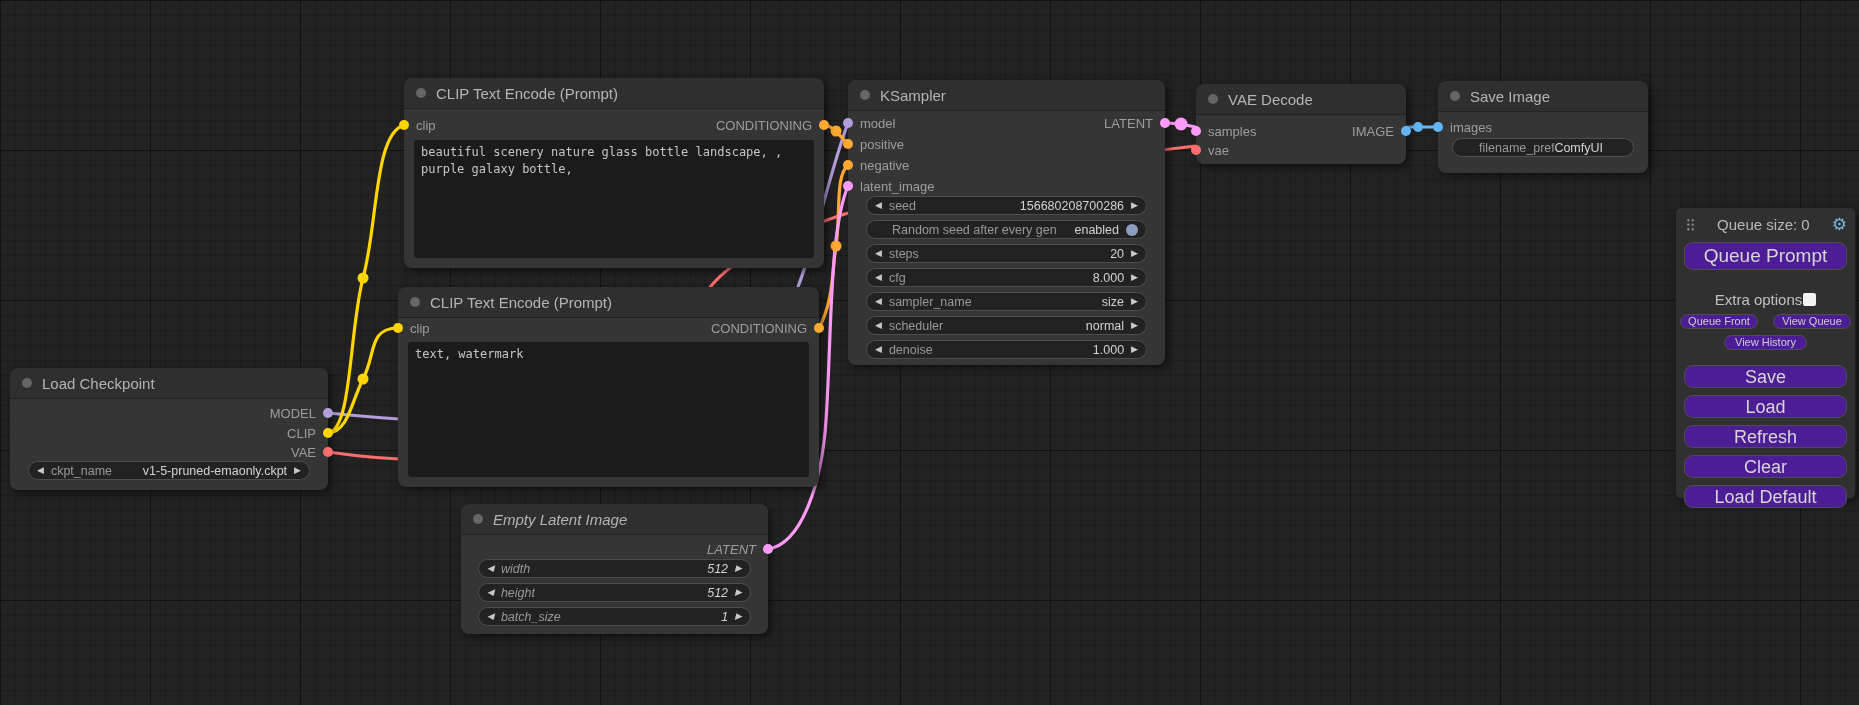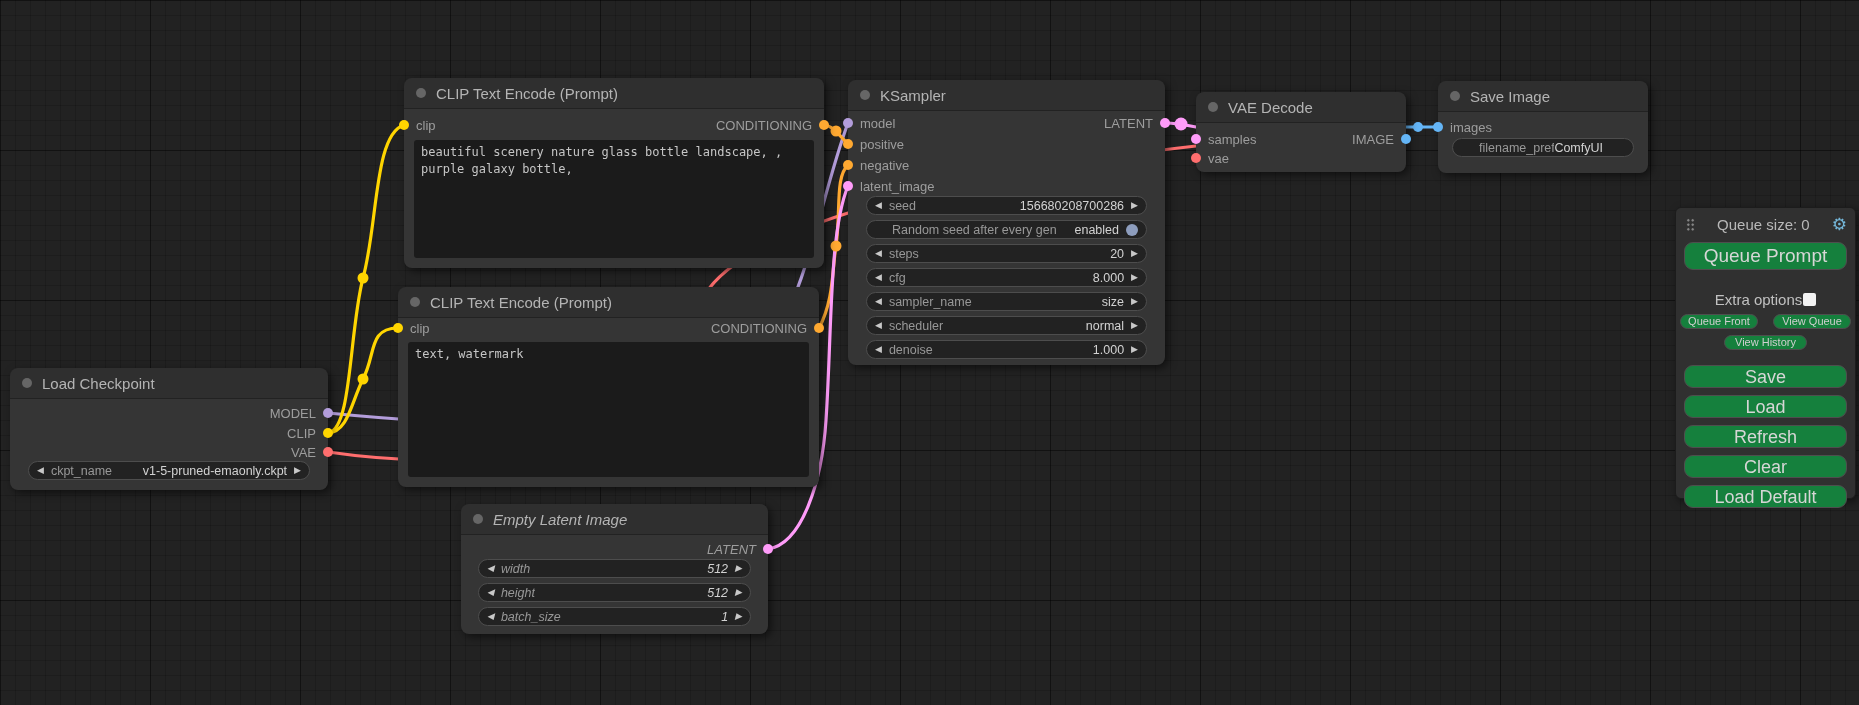--- a/index.html
+++ b/index.html
@@ -52,21 +52,21 @@
   }
   .menu-header{display:flex;align-items:center;height:24px;padding:4px 8px 0 8px;}
   .drag-dots{
     width:9px;height:13px;margin-left:2px;
     background-image:radial-gradient(#8c8c8c 1.1px, transparent 1.3px);
     background-size:4.5px 4.5px;cursor:grab;
   }
   .queue-size{flex:1;text-align:center;font-size:15px;color:#b8b8b8;}
   .gear{color:#74b6d8;font-size:17px;line-height:1;cursor:pointer;}
   .mbtn{
-    display:block;background:#15803d;border:1px solid #4e4e4e;border-radius:9px;color:#d6d6d6;
+    display:block;background:#4c1d95;border:1px solid #4e4e4e;border-radius:9px;color:#d6d6d6;
     font-family:"Liberation Sans",sans-serif;cursor:pointer;
   }
   .btn-queue{width:163px;height:28px;margin:6px auto 0 auto;font-size:19px;border-radius:9px;}
   .extra-row{display:flex;align-items:center;justify-content:center;gap:1px;margin-top:21px;height:17px;}
   .extra-label{font-size:15px;color:#c0c0c0;}
   .checkbox{width:13px;height:13px;background:#f2f2f2;border-radius:2px;cursor:pointer;}
   .pill-row{display:flex;justify-content:center;gap:15px;margin-top:6px;}
   .pill{height:15px;font-size:11px;color:#cfcfcf;border-radius:8px;padding:0 10px;line-height:13px;}
   .pill.half{width:78px;box-sizing:border-box;padding:0;}
   .btn-stack{margin-top:15px;display:flex;flex-direction:column;gap:7px;align-items:center;}
@@ -215,21 +215,21 @@
     <span class="warrow">▶</span>
   </div>
   <div class="widget" style="left:18px;right:18px;top:260px;">
     <span class="warrow">◀</span>
     <span class="wlabel">denoise</span>
     <span class="wvalue">1.000</span>
     <span class="warrow">▶</span>
   </div>
 </div>
 
-<div class="node" style="left:1196px;top:92px;width:210px;height:80px;">
+<div class="node" style="left:1196px;top:84px;width:210px;height:80px;">
   <div class="node-header">
     <span class="collapse-dot"></span>
     <span>VAE Decode</span>
   </div>
   <div class="port in" style="top:40px;">
     <span class="pdot" style="background:#FF9CF9"></span>
     <span>samples</span>
   </div>
   <div class="port in" style="top:59px;">
     <span class="pdot" style="background:#FF6E6E"></span>

